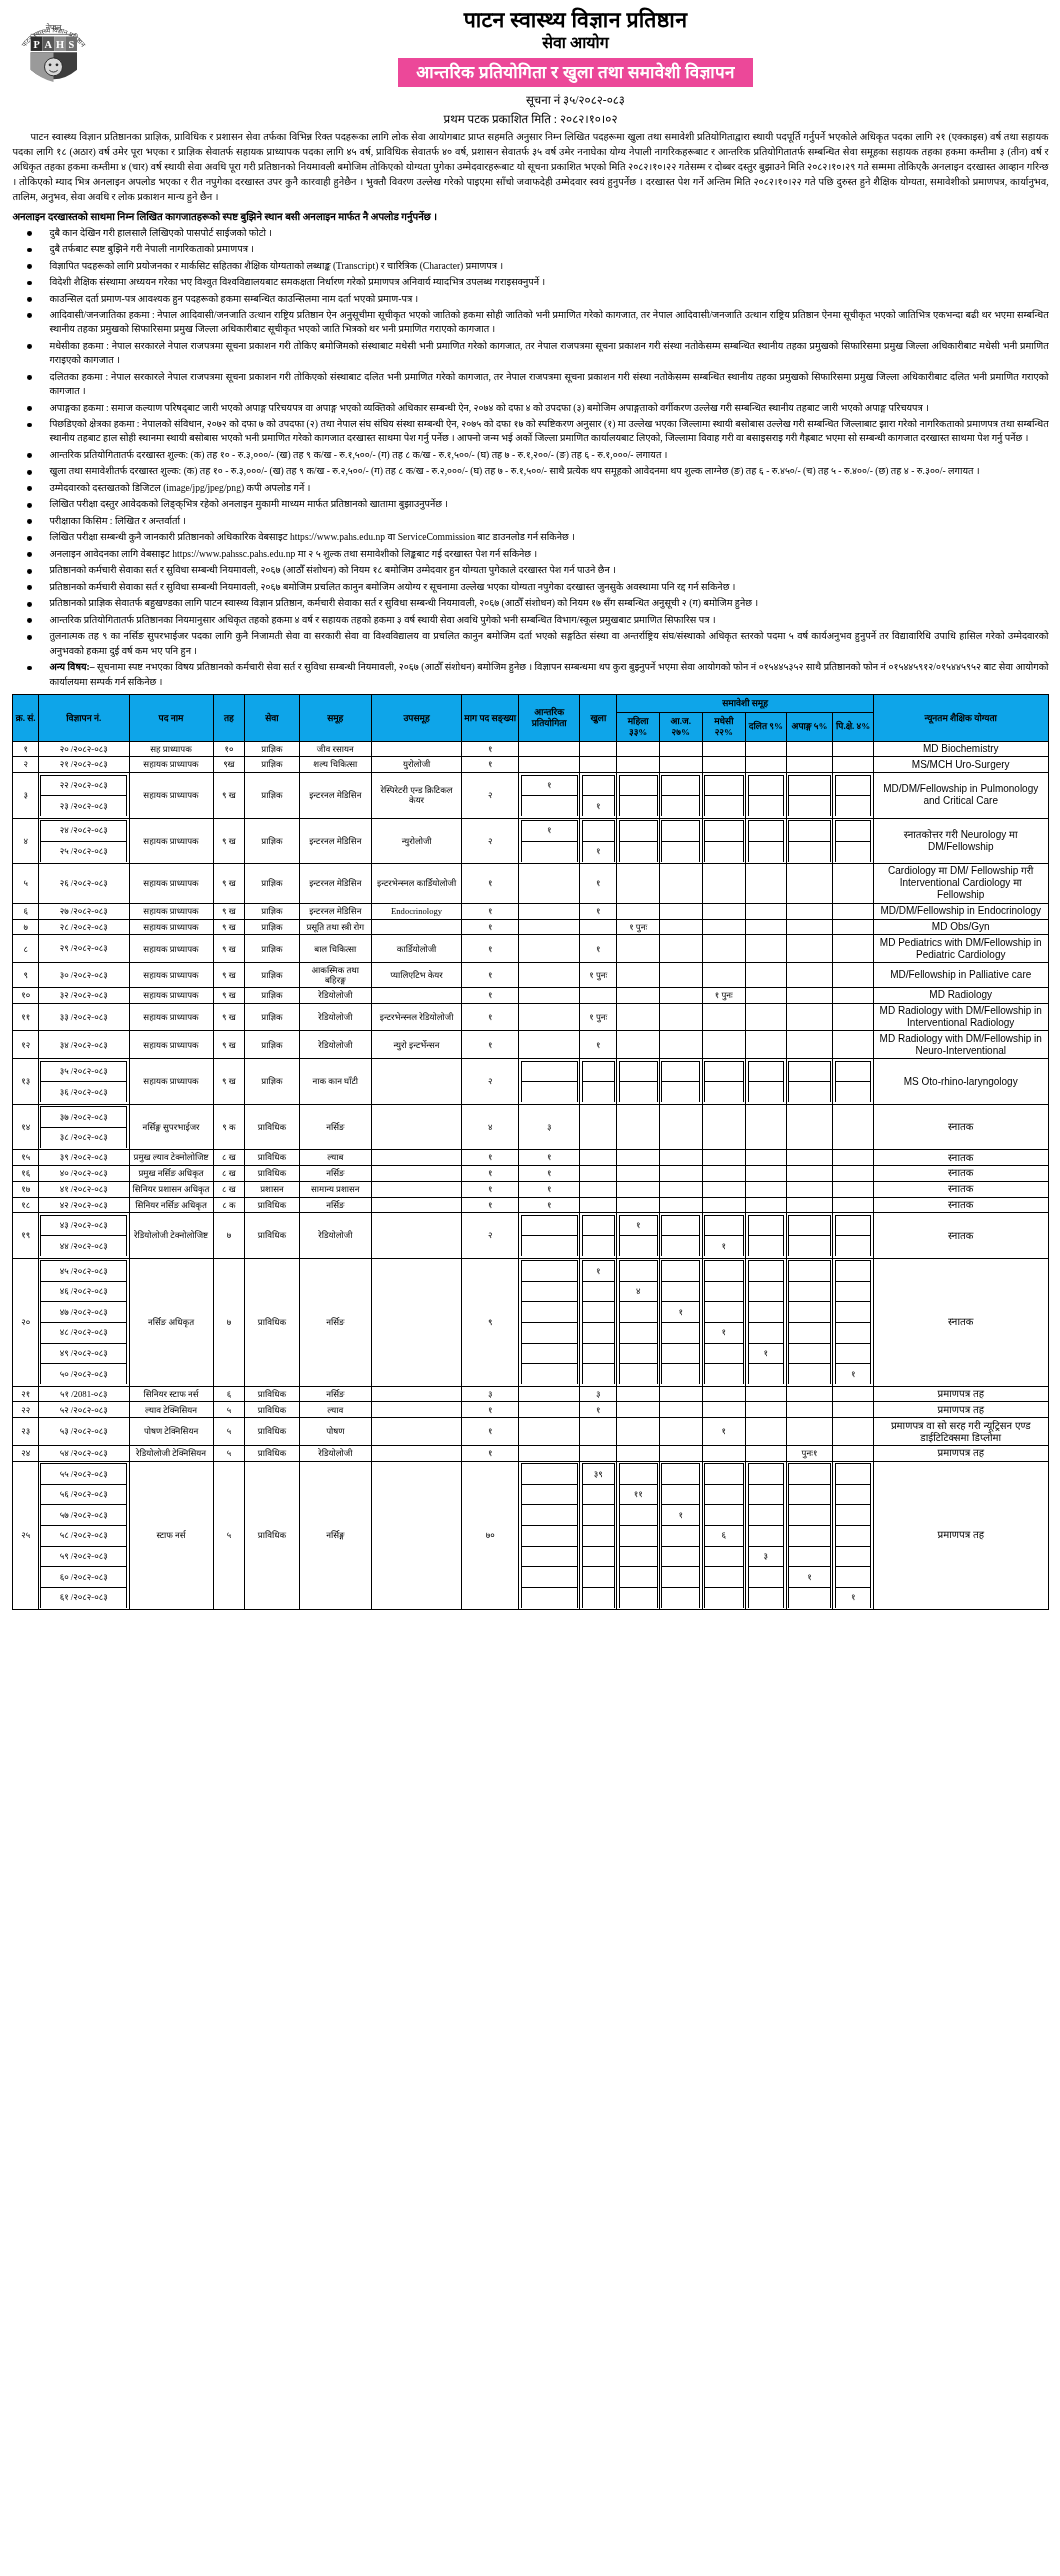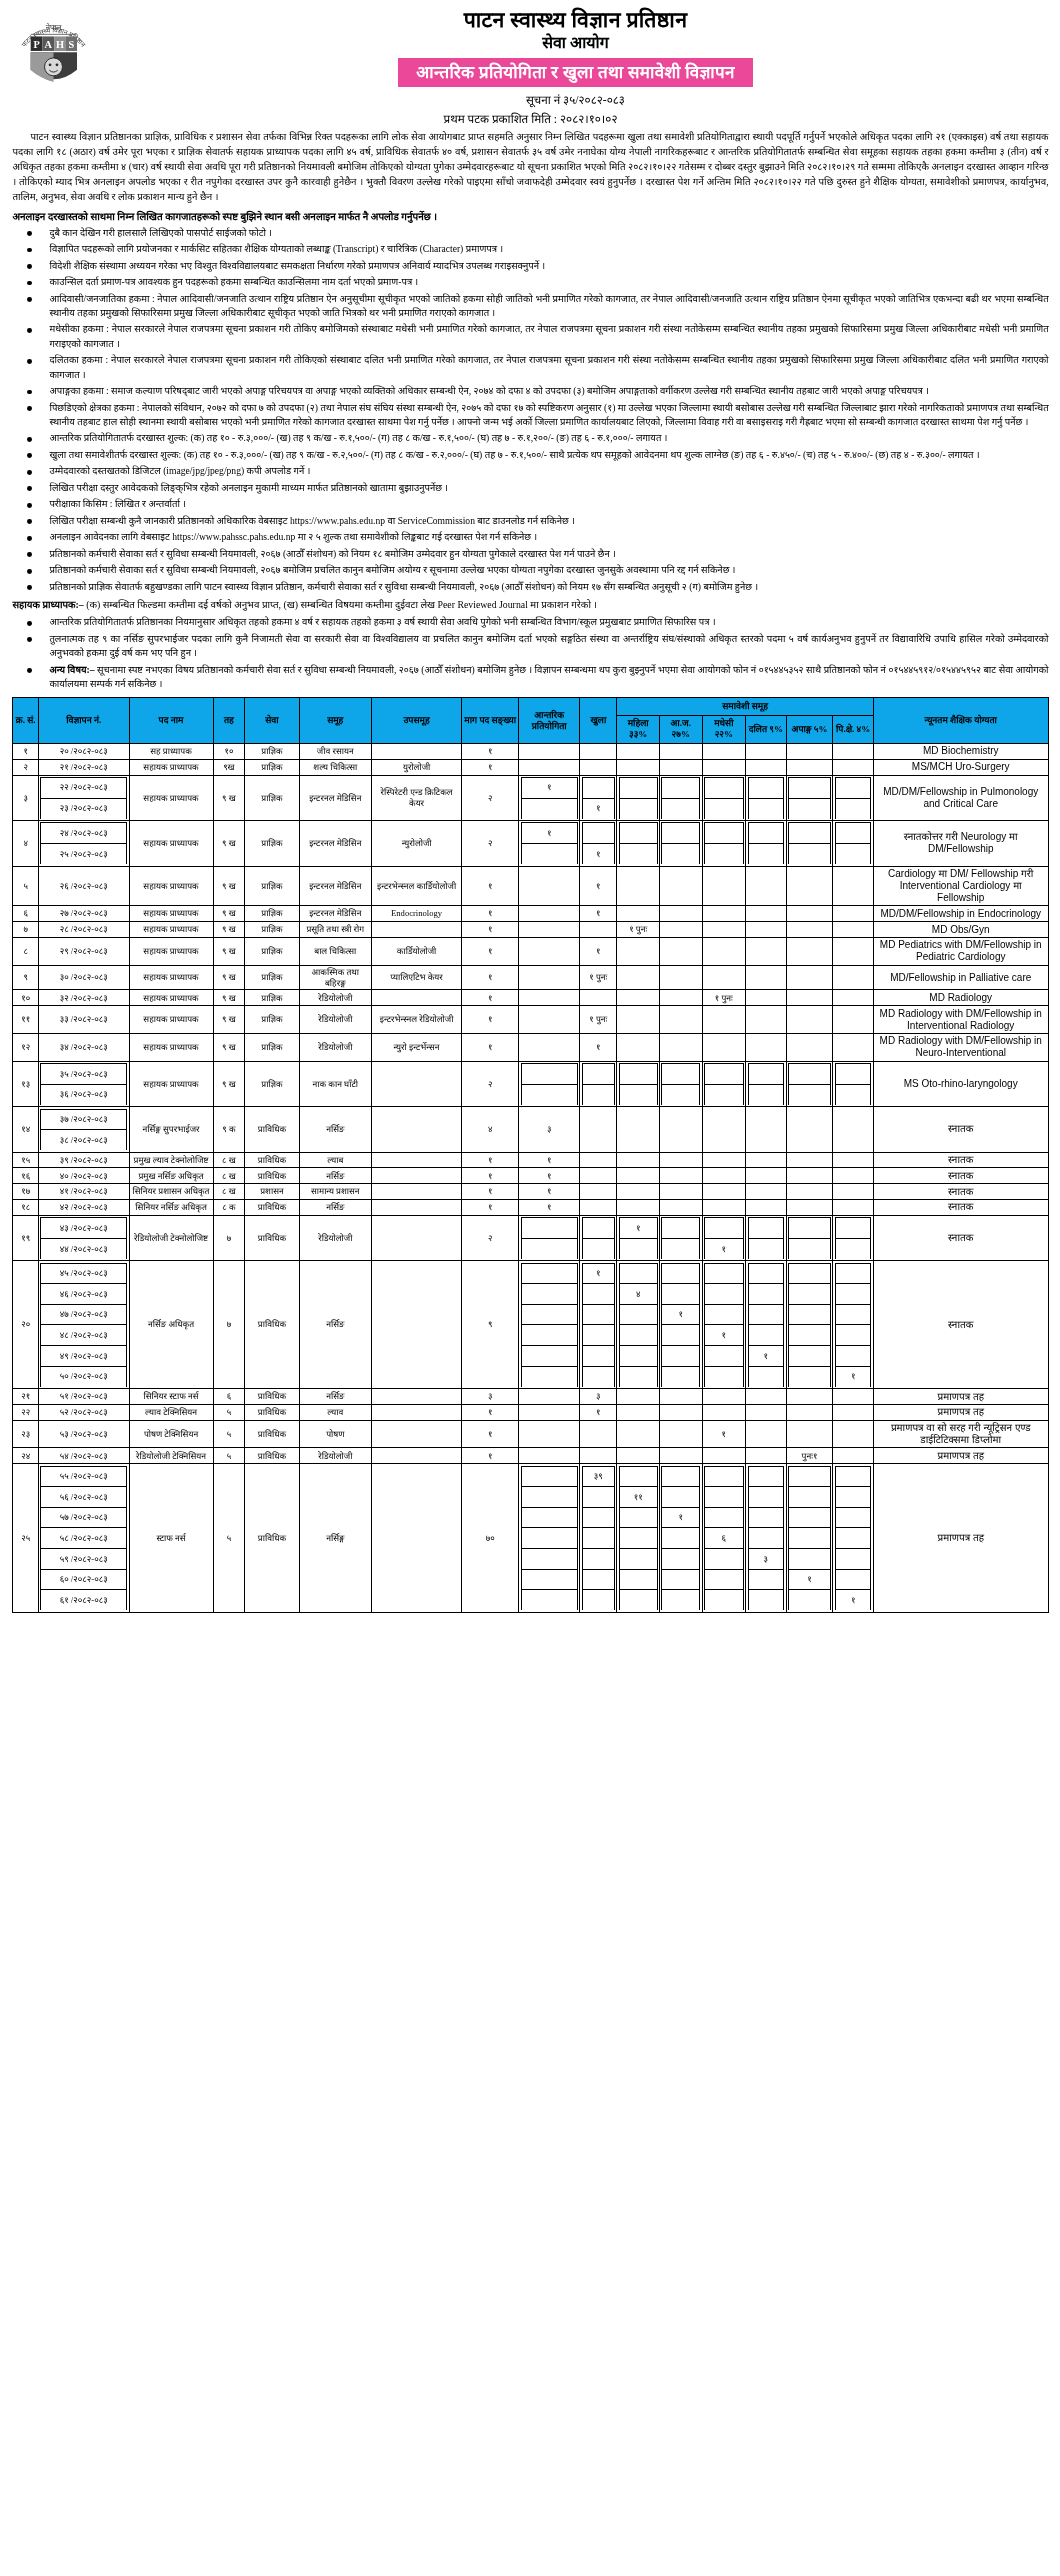--- a/index.html
+++ b/index.html
@@ -108,20 +108,21 @@
     </div>
   </div>
 
   <div class="pub-date">प्रथम पटक प्रकाशित मिति : २०८२।१०।०२</div>
 
   <div class="para indent">पाटन स्वास्थ्य विज्ञान प्रतिष्ठानका प्राज्ञिक, प्राविधिक र प्रशासन सेवा तर्फका विभिन्न रिक्त पदहरूका लागि लोक सेवा आयोगबाट प्राप्त सहमति अनुसार निम्न लिखित पदहरूमा खुला तथा समावेशी प्रतियोगिताद्वारा स्थायी पदपूर्ति गर्नुपर्ने भएकोले अधिकृत पदका लागि २१ (एक्काइस) वर्ष तथा सहायक पदका लागि १८ (अठार) वर्ष उमेर पूरा भएका र प्राज्ञिक सेवातर्फ सहायक प्राध्यापक पदका लागि ४५ वर्ष, प्राविधिक सेवातर्फ ४० वर्ष, प्रशासन सेवातर्फ ३५ वर्ष उमेर ननाघेका योग्य नेपाली नागरिकहरूबाट र आन्तरिक प्रतियोगितातर्फ सम्बन्धित सेवा समूहका सहायक तहका हकमा कम्तीमा ३ (तीन) वर्ष र अधिकृत तहका हकमा कम्तीमा ४ (चार) वर्ष स्थायी सेवा अवधि पूरा गरी प्रतिष्ठानको नियमावली बमोजिम तोकिएको योग्यता पुगेका उम्मेदवारहरूबाट यो सूचना प्रकाशित भएको मिति २०८२।१०।२२ गतेसम्म र दोब्बर दस्तुर बुझाउने मिति २०८२।१०।२९ गते सम्ममा तोकिएकै अनलाइन दरखास्त आव्हान गरिन्छ । तोकिएको म्याद भित्र अनलाइन अपलोड भएका र रीत नपुगेका दरखास्त उपर कुनै कारवाही हुनेछैन । भुक्तौ विवरण उल्लेख गरेको पाइएमा साँचो जवाफदेही उम्मेदवार स्वयं हुनुपर्नेछ । दरखास्त पेश गर्ने अन्तिम मिति २०८२।१०।२२ गते पछि दुरुस्त हुने शैक्षिक योग्यता, समावेशीको प्रमाणपत्र, कार्यानुभव, तालिम, अनुभव, सेवा अवधि र लोक प्रकाशन मान्य हुने छैन ।</div>
   <div class="subhead">अनलाइन दरखास्तको साथमा निम्न लिखित कागजातहरूको स्पष्ट बुझिने स्थान बसी अनलाइन मार्फत नै अपलोड गर्नुपर्नेछ ।</div>
 
   <ul class="bullets">
     <li>दुबै कान देखिन गरी हालसालै लिखिएको पासपोर्ट साईजको फोटो ।</li>
+    <li>दुबै तर्फबाट स्पष्ट बुझिने गरी नेपाली नागरिकताको प्रमाणपत्र ।</li>
     <li>विज्ञापित पदहरूको लागि प्रयोजनका र मार्कसिट सहितका शैक्षिक योग्यताको लब्धाङ्क (Transcript) र चारित्रिक (Character) प्रमाणपत्र ।</li>
     <li>विदेशी शैक्षिक संस्थामा अध्ययन गरेका भए विश्वुत विश्वविद्यालयबाट समकक्षता निर्धारण गरेको प्रमाणपत्र अनिवार्य म्यादभित्र उपलब्ध गराइसक्नुपर्ने ।</li>
     <li>काउन्सिल दर्ता प्रमाण-पत्र आवश्यक हुन पदहरूको हकमा सम्बन्धित काउन्सिलमा नाम दर्ता भएको प्रमाण-पत्र ।</li>
     <li>आदिवासी/जनजातिका हकमा : नेपाल आदिवासी/जनजाति उत्थान राष्ट्रिय प्रतिष्ठान ऐन अनुसूचीमा सूचीकृत भएको जातिको हकमा सोही जातिको भनी प्रमाणित गरेको कागजात, तर नेपाल आदिवासी/जनजाति उत्थान राष्ट्रिय प्रतिष्ठान ऐनमा सूचीकृत भएको जातिभित्र एकभन्दा बढी थर भएमा सम्बन्धित स्थानीय तहका प्रमुखको सिफारिसमा प्रमुख जिल्ला अधिकारीबाट सूचीकृत भएको जाति भित्रको थर भनी प्रमाणित गराएको कागजात ।</li>
     <li>मधेसीका हकमा : नेपाल सरकारले नेपाल राजपत्रमा सूचना प्रकाशन गरी तोकिए बमोजिमको संस्थाबाट मधेसी भनी प्रमाणित गरेको कागजात, तर नेपाल राजपत्रमा सूचना प्रकाशन गरी संस्था नतोकेसम्म सम्बन्धित स्थानीय तहका प्रमुखको सिफारिसमा प्रमुख जिल्ला अधिकारीबाट मधेसी भनी प्रमाणित गराइएको कागजात ।</li>
     <li>दलितका हकमा : नेपाल सरकारले नेपाल राजपत्रमा सूचना प्रकाशन गरी तोकिएको संस्थाबाट दलित भनी प्रमाणित गरेको कागजात, तर नेपाल राजपत्रमा सूचना प्रकाशन गरी संस्था नतोकेसम्म सम्बन्धित स्थानीय तहका प्रमुखको सिफारिसमा प्रमुख जिल्ला अधिकारीबाट दलित भनी प्रमाणित गराएको कागजात ।</li>
     <li>अपाङ्गका हकमा : समाज कल्याण परिषद्‌बाट जारी भएको अपाङ्ग परिचयपत्र वा अपाङ्ग भएको व्यक्तिको अधिकार सम्बन्धी ऐन, २०७४ को दफा ४ को उपदफा (३) बमोजिम अपाङ्गताको वर्गीकरण उल्लेख गरी सम्बन्धित स्थानीय तहबाट जारी भएको अपाङ्ग परिचयपत्र ।</li>
     <li>पिछडिएको क्षेत्रका हकमा : नेपालको संविधान, २०७२ को दफा ७ को उपदफा (२) तथा नेपाल संघ संघिय संस्था सम्बन्धी ऐन, २०७५ को दफा १७ को स्पष्टिकरण अनुसार (१) मा उल्लेख भएका जिल्लामा स्थायी बसोबास उल्लेख गरी सम्बन्धित जिल्लाबाट झारा गरेको नागरिकताको प्रमाणपत्र तथा सम्बन्धित स्थानीय तहबाट हाल सोही स्थानमा स्थायी बसोबास भएको भनी प्रमाणित गरेको कागजात दरखास्त साथमा पेश गर्नु पर्नेछ । आफ्नो जन्म भई अर्को जिल्ला प्रमाणित कार्यालयबाट लिएको, जिल्लामा विवाह गरी वा बसाइसराइ गरी गैह्रबाट भएमा सो सम्बन्धी कागजात दरखास्त साथमा पेश गर्नु पर्नेछ ।</li>
     <li>आन्तरिक प्रतियोगितातर्फ दरखास्त शुल्क: (क) तह १० - रु.३,०००/- (ख) तह ९ क/ख - रु.१,५००/- (ग) तह ८ क/ख - रु.१,५००/- (घ) तह ७ - रु.१,२००/- (ङ) तह ६ - रु.१,०००/- लगायत ।</li>
     <li>खुला तथा समावेशीतर्फ दरखास्त शुल्क: (क) तह १० - रु.३,०००/- (ख) तह ९ क/ख - रु.२,५००/- (ग) तह ८ क/ख - रु.२,०००/- (घ) तह ७ - रु.१,५००/- साथै प्रत्येक थप समूहको आवेदनमा थप शुल्क लाग्नेछ (ङ) तह ६ - रु.४५०/- (च) तह ५ - रु.४००/- (छ) तह ४ - रु.३००/- लगायत ।</li>
@@ -129,24 +130,20 @@
     <li>लिखित परीक्षा दस्तुर आवेदकको लिङ्क्‌भित्र रहेको अनलाइन मुकामी माध्यम मार्फत प्रतिष्ठानको खातामा बुझाउनुपर्नेछ ।</li>
     <li>परीक्षाका किसिम : लिखित र अन्तर्वार्ता ।</li>
     <li>लिखित परीक्षा सम्बन्धी कुनै जानकारी प्रतिष्ठानको अधिकारिक वेबसाइट https://www.pahs.edu.np वा ServiceCommission बाट डाउनलोड गर्न सकिनेछ ।</li>
     <li>अनलाइन आवेदनका लागि वेबसाइट https://www.pahssc.pahs.edu.np मा २ ५ शुल्क तथा समावेशीको लिङ्कबाट गई दरखास्त पेश गर्न सकिनेछ ।</li>
     <li>प्रतिष्ठानको कर्मचारी सेवाका सर्त र सुविधा सम्बन्धी नियमावली, २०६७ (आठौँ संशोधन) को नियम १८ बमोजिम उम्मेदवार हुन योग्यता पुगेकाले दरखास्त पेश गर्न पाउने छैन ।</li>
     <li>प्रतिष्ठानको कर्मचारी सेवाका सर्त र सुविधा सम्बन्धी नियमावली, २०६७ बमोजिम प्रचलित कानुन बमोजिम अयोग्य र सूचनामा उल्लेख भएका योग्यता नपुगेका दरखास्त जुनसुके अवस्थामा पनि रद्द गर्न सकिनेछ ।</li>
     <li>प्रतिष्ठानको प्राज्ञिक सेवातर्फ बहुखण्डका लागि पाटन स्वास्थ्य विज्ञान प्रतिष्ठान, कर्मचारी सेवाका सर्त र सुविधा सम्बन्धी नियमावली, २०६७ (आठौँ संशोधन) को नियम १७ सँग सम्बन्धित अनुसूची २ (ग) बमोजिम हुनेछ ।</li>
   </ul>
 
   <div>
-    <div class="para">
-      <span class="bold-lead">सहायक प्राध्यापक:–</span>
-      <span>(क) सम्बन्धित फिल्डमा कम्तीमा दई वर्षको अनुभव प्राप्त, (ख) सम्बन्धित विषयमा कम्तीमा दुईवटा लेख Peer Reviewed Journal मा प्रकाशन गरेको ।</span>
-    </div>
     <ul class="bullets">
       <li>आन्तरिक प्रतियोगितातर्फ प्रतिष्ठानका नियमानुसार अधिकृत तहको हकमा ४ वर्ष र सहायक तहको हकमा ३ वर्ष स्थायी सेवा अवधि पुगेको भनी सम्बन्धित विभाग/स्कूल प्रमुखबाट प्रमाणित सिफारिस पत्र ।</li>
       <li>तुलनात्मक तह ९ का नर्सिङ सुपरभाईजर पदका लागि कुनै निजामती सेवा वा सरकारी सेवा वा विश्वविद्यालय वा प्रचलित कानुन बमोजिम दर्ता भएको सङ्गठित संस्था वा अन्तर्राष्ट्रिय संघ/संस्थाको अधिकृत स्तरको पदमा ५ वर्ष कार्यअनुभव हुनुपर्ने तर विद्यावारिधि उपाधि हासिल गरेको उम्मेदवारको अनुभवको हकमा दुई वर्ष कम भए पनि हुन ।</li>
       <li>
         <span class="bold-lead">अन्य विषय:–</span>
         <span>सूचनामा स्पष्ट नभएका विषय प्रतिष्ठानको कर्मचारी सेवा सर्त र सुविधा सम्बन्धी नियमावली, २०६७ (आठौँ संशोधन) बमोजिम हुनेछ । विज्ञापन सम्बन्धमा थप कुरा बुझ्नुपर्ने भएमा सेवा आयोगको फोन नं ०१५४४५३५२ साथै प्रतिष्ठानको फोन नं ०१५४४५९१२/०१५४४५९५२ बाट सेवा आयोगको कार्यालयमा सम्पर्क गर्न सकिनेछ ।</span>
       </li>
     </ul>
   </div>
 
@@ -1165,21 +1162,21 @@
                 <tr>
                   <td>१</td>
                 </tr>
               </tbody>
             </table>
           </td>
           <td class="qual">स्नातक</td>
         </tr>
         <tr>
           <td>२१</td>
-          <td class="adno">५१ /२०८२-०८३</td>
+          <td class="adno">५१ /2081-०८३</td>
           <td>सिनियर स्टाफ नर्स</td>
           <td>६</td>
           <td>प्राविधिक</td>
           <td>नर्सिङ</td>
           <td></td>
           <td>३</td>
           <td></td>
           <td>३</td>
           <td></td>
           <td></td>

